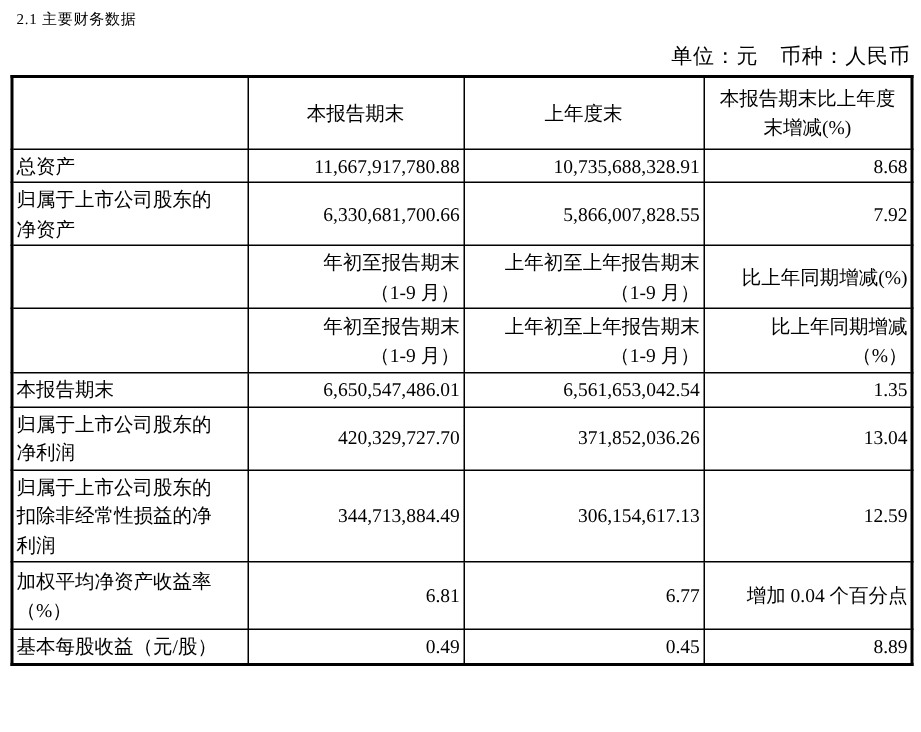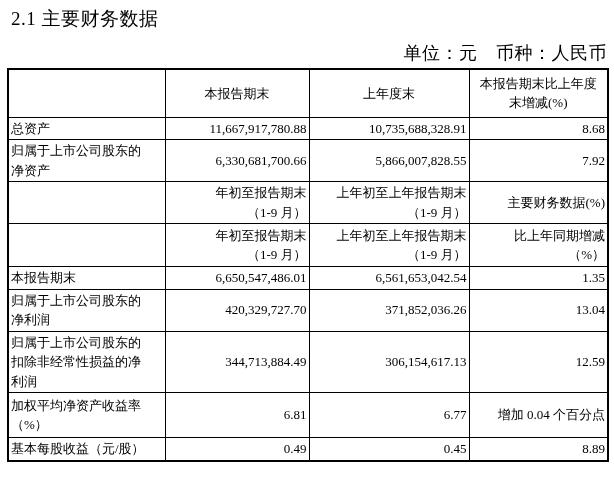--- a/index.html
+++ b/index.html
@@ -5,27 +5,27 @@
   * { box-sizing: border-box; margin: 0; padding: 0; }
   html, body { background: #ffffff; }
   body {
     width: 614px; height: 488px;
     font-family: "Liberation Serif", "DejaVu Serif", serif;
     color: #000000;
     overflow: hidden;
   }
   .page { position: relative; width: 614px; height: 488px; padding: 4px 7px 0 7px; }
   .doc-title {
-    font-size: 19px;
+    font-size: 10px;
     margin: 2px 0 0 4px;
     letter-spacing: 0.5px;
     white-space: pre;
   }
   .unit-note {
-    font-size: 18px;
+    font-size: 14px;
     text-align: right;
     margin-top: 9px;
     margin-bottom: 3px;
     letter-spacing: 0.5px;
   }
   table.fin {
     border-collapse: collapse;
     table-layout: fixed;
     width: 600px;
     border: 2px solid #000;
@@ -93,21 +93,21 @@
         <td class="ar">5,866,007,828.55</td>
         <td class="ar">7.92</td>
       </tr>
 
       <tr class="h41">
         <td class="al"></td>
         <td class="ar">年初至报告期末
 （1-9 月）</td>
         <td class="ar">上年初至上年报告期末
 （1-9 月）</td>
-        <td class="ar">主要财务数据(%)</td>
+        <td class="ar">比上年同期增减(%)</td>
       </tr>
 
 
       <tr class="h43">
         <td class="al"></td>
         <td class="ar">年初至报告期末
 （1-9 月）</td>
         <td class="ar">上年初至上年报告期末
 （1-9 月）</td>
         <td class="ar">比上年同期增减

